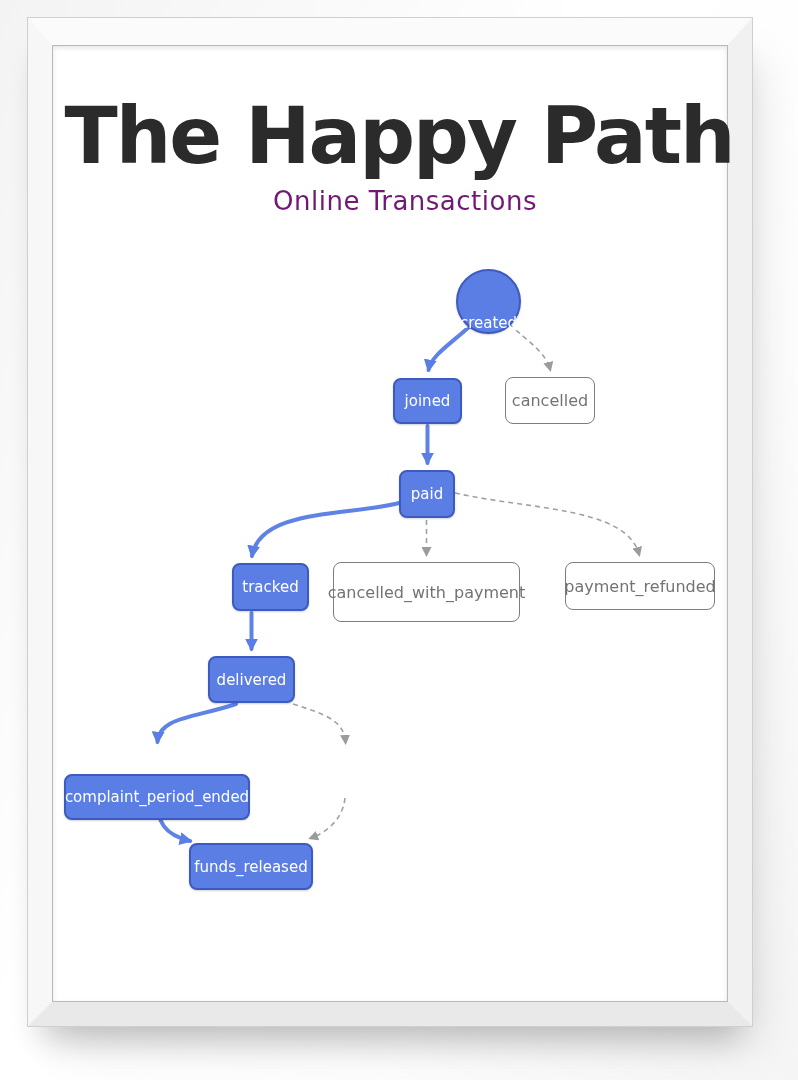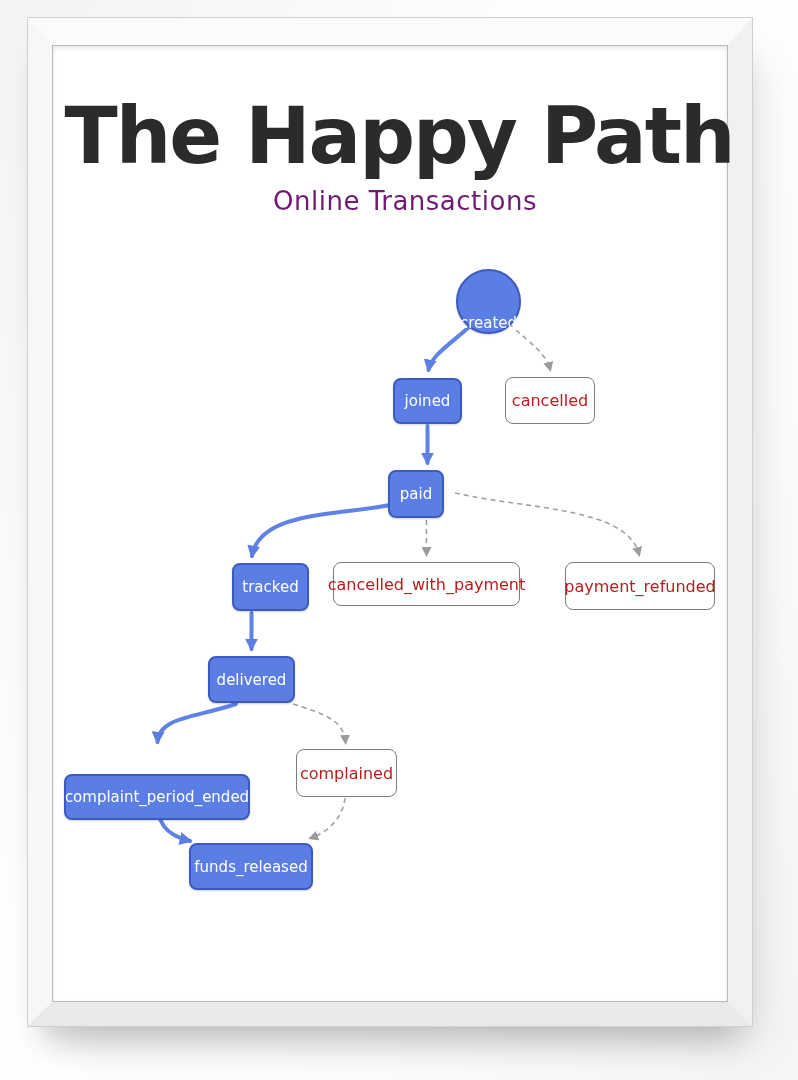--- a/index.html
+++ b/index.html
@@ -33,30 +33,30 @@
   .node{
     position:absolute;box-sizing:border-box;z-index:2;
     display:flex;align-items:center;justify-content:center;
     border-radius:8px;white-space:nowrap;
   }
   .node.primary{
     background:#5b7ee5;border:2px solid #3d5ac0;color:#ffffff;font-size:15px;
     box-shadow:0 1px 2px rgba(0,0,0,0.18);
   }
   .node.secondary{
-    background:#ffffff;border:1.5px solid #7d7d7d;color:#b91c1c;font-size:16px;
+    background:#ffffff;border:1.5px solid #7d7d7d;color:#737373;font-size:16px;
   }
   .node.circle{border-radius:50%;align-items:flex-end;}
   
   .n-created{left:403px;top:223px;width:65px;height:65px;}
   .n-joined{left:340px;top:332px;width:69px;height:46px;}
   .n-cancelled{left:452px;top:331px;width:90px;height:47px;}
-  .n-paid{left:335px;top:424px;width:56px;height:48px;}
+  .n-paid{left:346px;top:424px;width:56px;height:48px;}
   .n-tracked{left:160px;top:517px;width:77px;height:48px;margin-left:19px;}
-  .n-cwp{left:280px;top:516px;width:187px;height:44px;}
+  .n-cwp{left:280px;top:516px;width:187px;height:60px;}
   .n-refunded{left:512px;top:516px;width:150px;height:48px;}
   .n-delivered{left:155px;top:610px;width:87px;height:47px;}
   .n-cpe{left:11px;top:728px;width:186px;height:46px;}
   .n-complained{left:243px;top:703px;width:101px;height:48px;}
   .n-funds{left:136px;top:797px;width:124px;height:47px;justify-content:center;}
 </style>
 </head>
 <body>
 
 <div class="frame">
@@ -107,21 +107,18 @@
     </div>
     <div class="node primary n-delivered">
       <span>delivered</span>
     </div>
     <div class="node secondary n-refunded">
       <span>payment_refunded</span>
     </div>
     <div class="node primary n-cpe">
       <span>complaint_period_ended</span>
     </div>
-    <div class="node secondary n-complained">
-      <span>complained</span>
-    </div>
     <div class="node primary n-funds">
       <span>funds_released</span>
     </div>
 
   </div>
 </div>
 
 </body></html>

